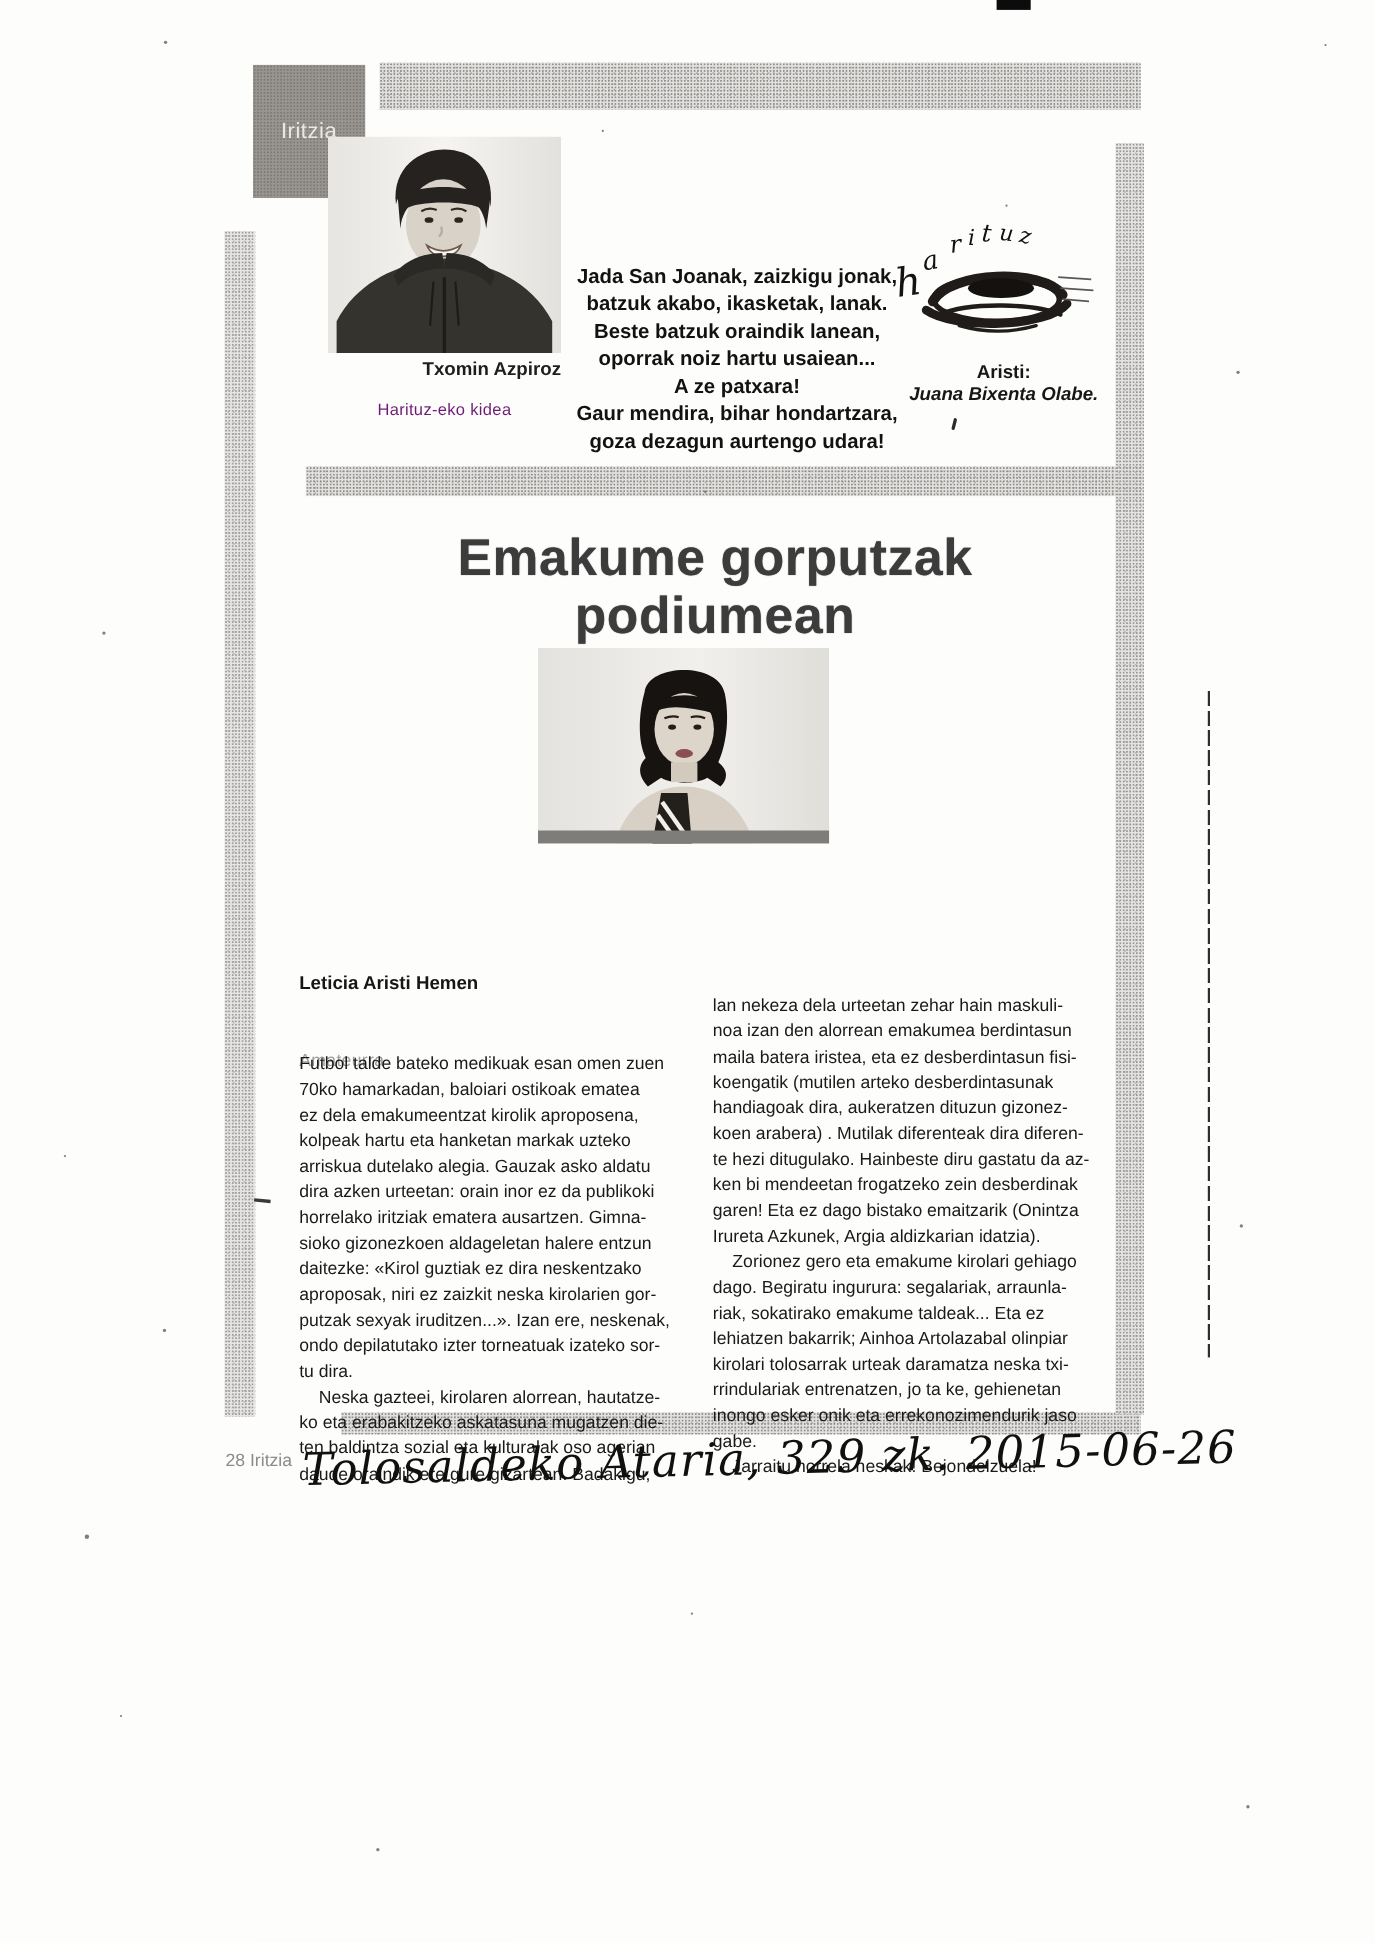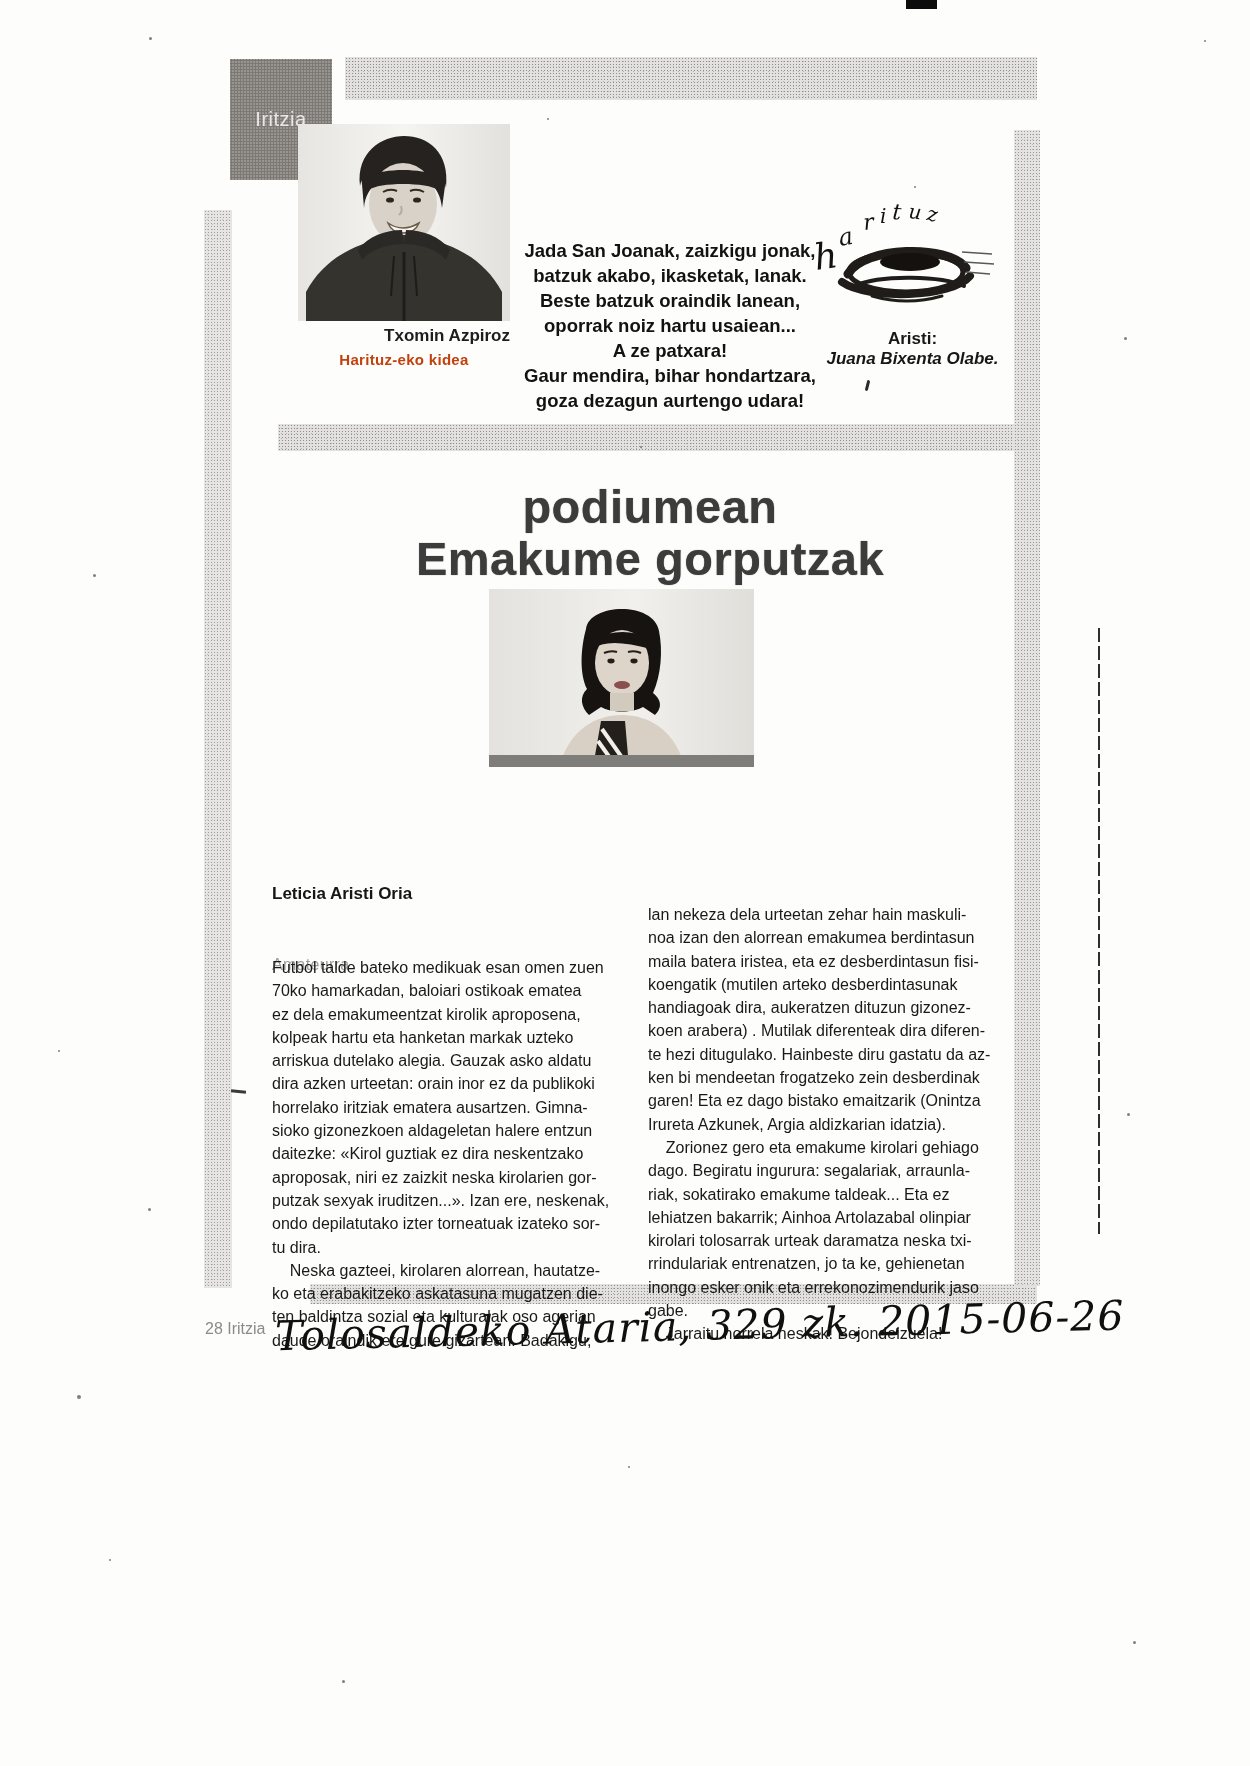--- a/index.html
+++ b/index.html
@@ -31,21 +31,21 @@
     background-color:#98948f;
     background-image:radial-gradient(circle,#7c7975 1px,rgba(0,0,0,0) 1.15px);
     background-size:3px 3px;
     display:flex;align-items:center;justify-content:center;}
   .iritzia-box span{color:#f3f2ef;font-size:20px;letter-spacing:.5px;opacity:.9;}
 
   
   .photo-frame{overflow:hidden;}
   .man-photo{left:298px;top:124px;width:212px;height:197px;}
   .cap-name{left:298px;top:326px;width:212px;text-align:right;font-size:17px;font-weight:bold;color:#1d1d1d;}
-  .cap-role{left:298px;top:351px;width:212px;text-align:center;font-size:15px;color:#c2410c;letter-spacing:.3px;font-weight:bold;}
+  .cap-role{left:298px;top:364px;width:212px;text-align:center;font-size:15px;color:#701a75;letter-spacing:.3px;}
 
   .headline{left:540px;top:131px;width:260px;text-align:center;font-size:30px;line-height:35px;
     font-weight:bold;color:#111;letter-spacing:.2px;white-space:pre;}
   .poem{left:505px;top:238px;width:330px;text-align:center;font-size:18.5px;line-height:25px;
     font-weight:600;color:#121212;white-space:pre;}
 
   .harituz{left:812px;top:196px;width:186px;height:128px;}
   .tune-label{left:820px;top:329px;width:185px;text-align:center;font-size:17px;font-weight:600;color:#171717;}
   .tune-value{left:805px;top:349px;width:215px;text-align:center;font-size:17px;font-weight:600;
     font-style:italic;color:#171717;}
@@ -153,22 +153,22 @@
         <line x1="150" y1="56" x2="180" y2="58"></line>
         <line x1="152" y1="66" x2="182" y2="68"></line>
         <line x1="154" y1="76" x2="178" y2="78"></line>
       </g>
     </svg>
   </div>
   <div class="abs tune-label">Aristi:</div>
   <div class="abs tune-value">Juana Bixenta Olabe.</div>
 
   <div class="abs main-title">
+    <div>Emakume gorputzak</div>
     <div>podiumean</div>
-    <div>Emakume gorputzak</div>
   </div>
 
   <div class="abs woman-photo photo-frame">
     <svg width="265" height="178" viewBox="0 0 265 178" xmlns="http://www.w3.org/2000/svg">
       <rect width="265" height="178" fill="#efedea"></rect>
       <rect width="265" height="178" fill="url(#g1)"></rect>
       <defs>
         <linearGradient id="g1" x1="0" y1="0" x2="1" y2="0">
           <stop offset="0" stop-color="#e4e2de"></stop>
             <stop offset=".55" stop-color="#f2f0ed"></stop>
@@ -186,21 +186,21 @@
       <ellipse cx="133" cy="96" rx="8" ry="4" fill="#8a5050"></ellipse>
       <rect x="121" y="104" width="24" height="18" fill="#d3cabe"></rect>
       <path d="M70,178 C80,142 105,126 133,126 C161,126 186,142 196,178 Z" fill="#d8d0c5"></path>
       <path d="M112,132 L104,178 L140,178 L136,132 Z" fill="#23201c"></path>
       <line x1="113" y1="140" x2="134" y2="170" stroke="#f2efe9" stroke-width="4"></line>
       <line x1="109" y1="152" x2="126" y2="176" stroke="#f2efe9" stroke-width="4"></line>
       <rect x="0" y="166" width="265" height="12" fill="#7f7d7a"></rect>
     </svg>
   </div>
 
-  <div class="abs byline-name">Leticia Aristi Oria</div>
+  <div class="abs byline-name">Leticia Aristi Hemen</div>
   <div class="abs byline-role">Amateurra</div>
 
   <div class="abs col col-left">Futbol talde bateko medikuak esan omen zuen
 70ko hamarkadan, baloiari ostikoak ematea
 ez dela emakumeentzat kirolik aproposena,
 kolpeak hartu eta hanketan markak uzteko
 arriskua dutelako alegia. Gauzak asko aldatu
 dira azken urteetan: orain inor ez da publikoki
 horrelako iritziak ematera ausartzen. Gimna-
 sioko gizonezkoen aldageletan halere entzun

